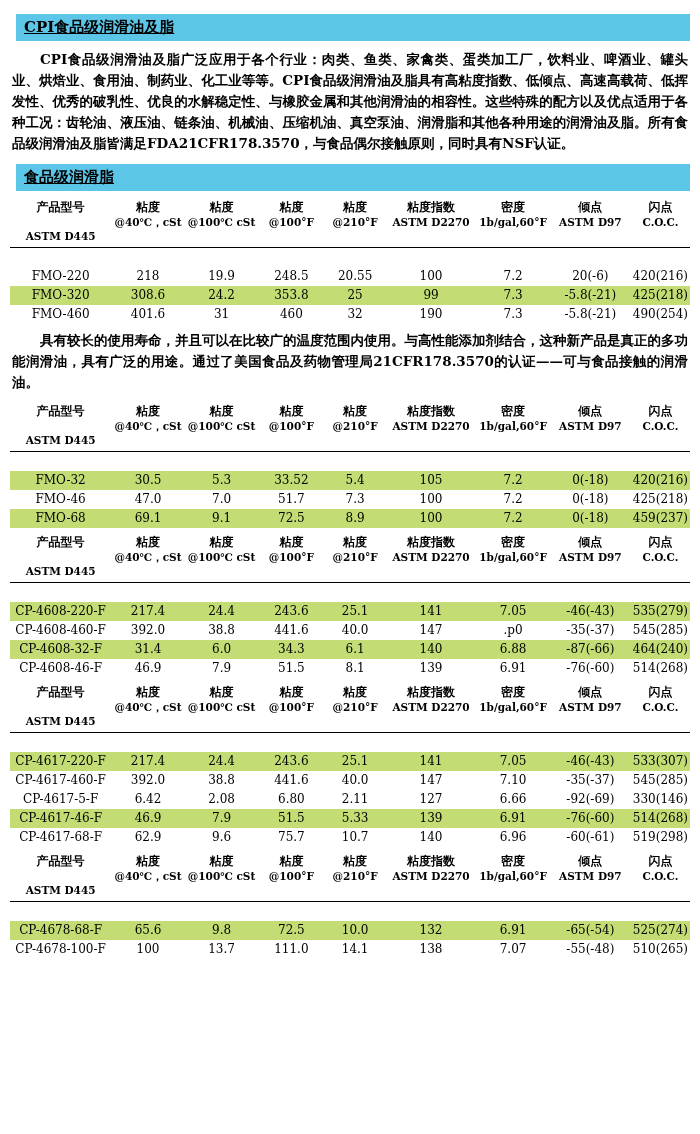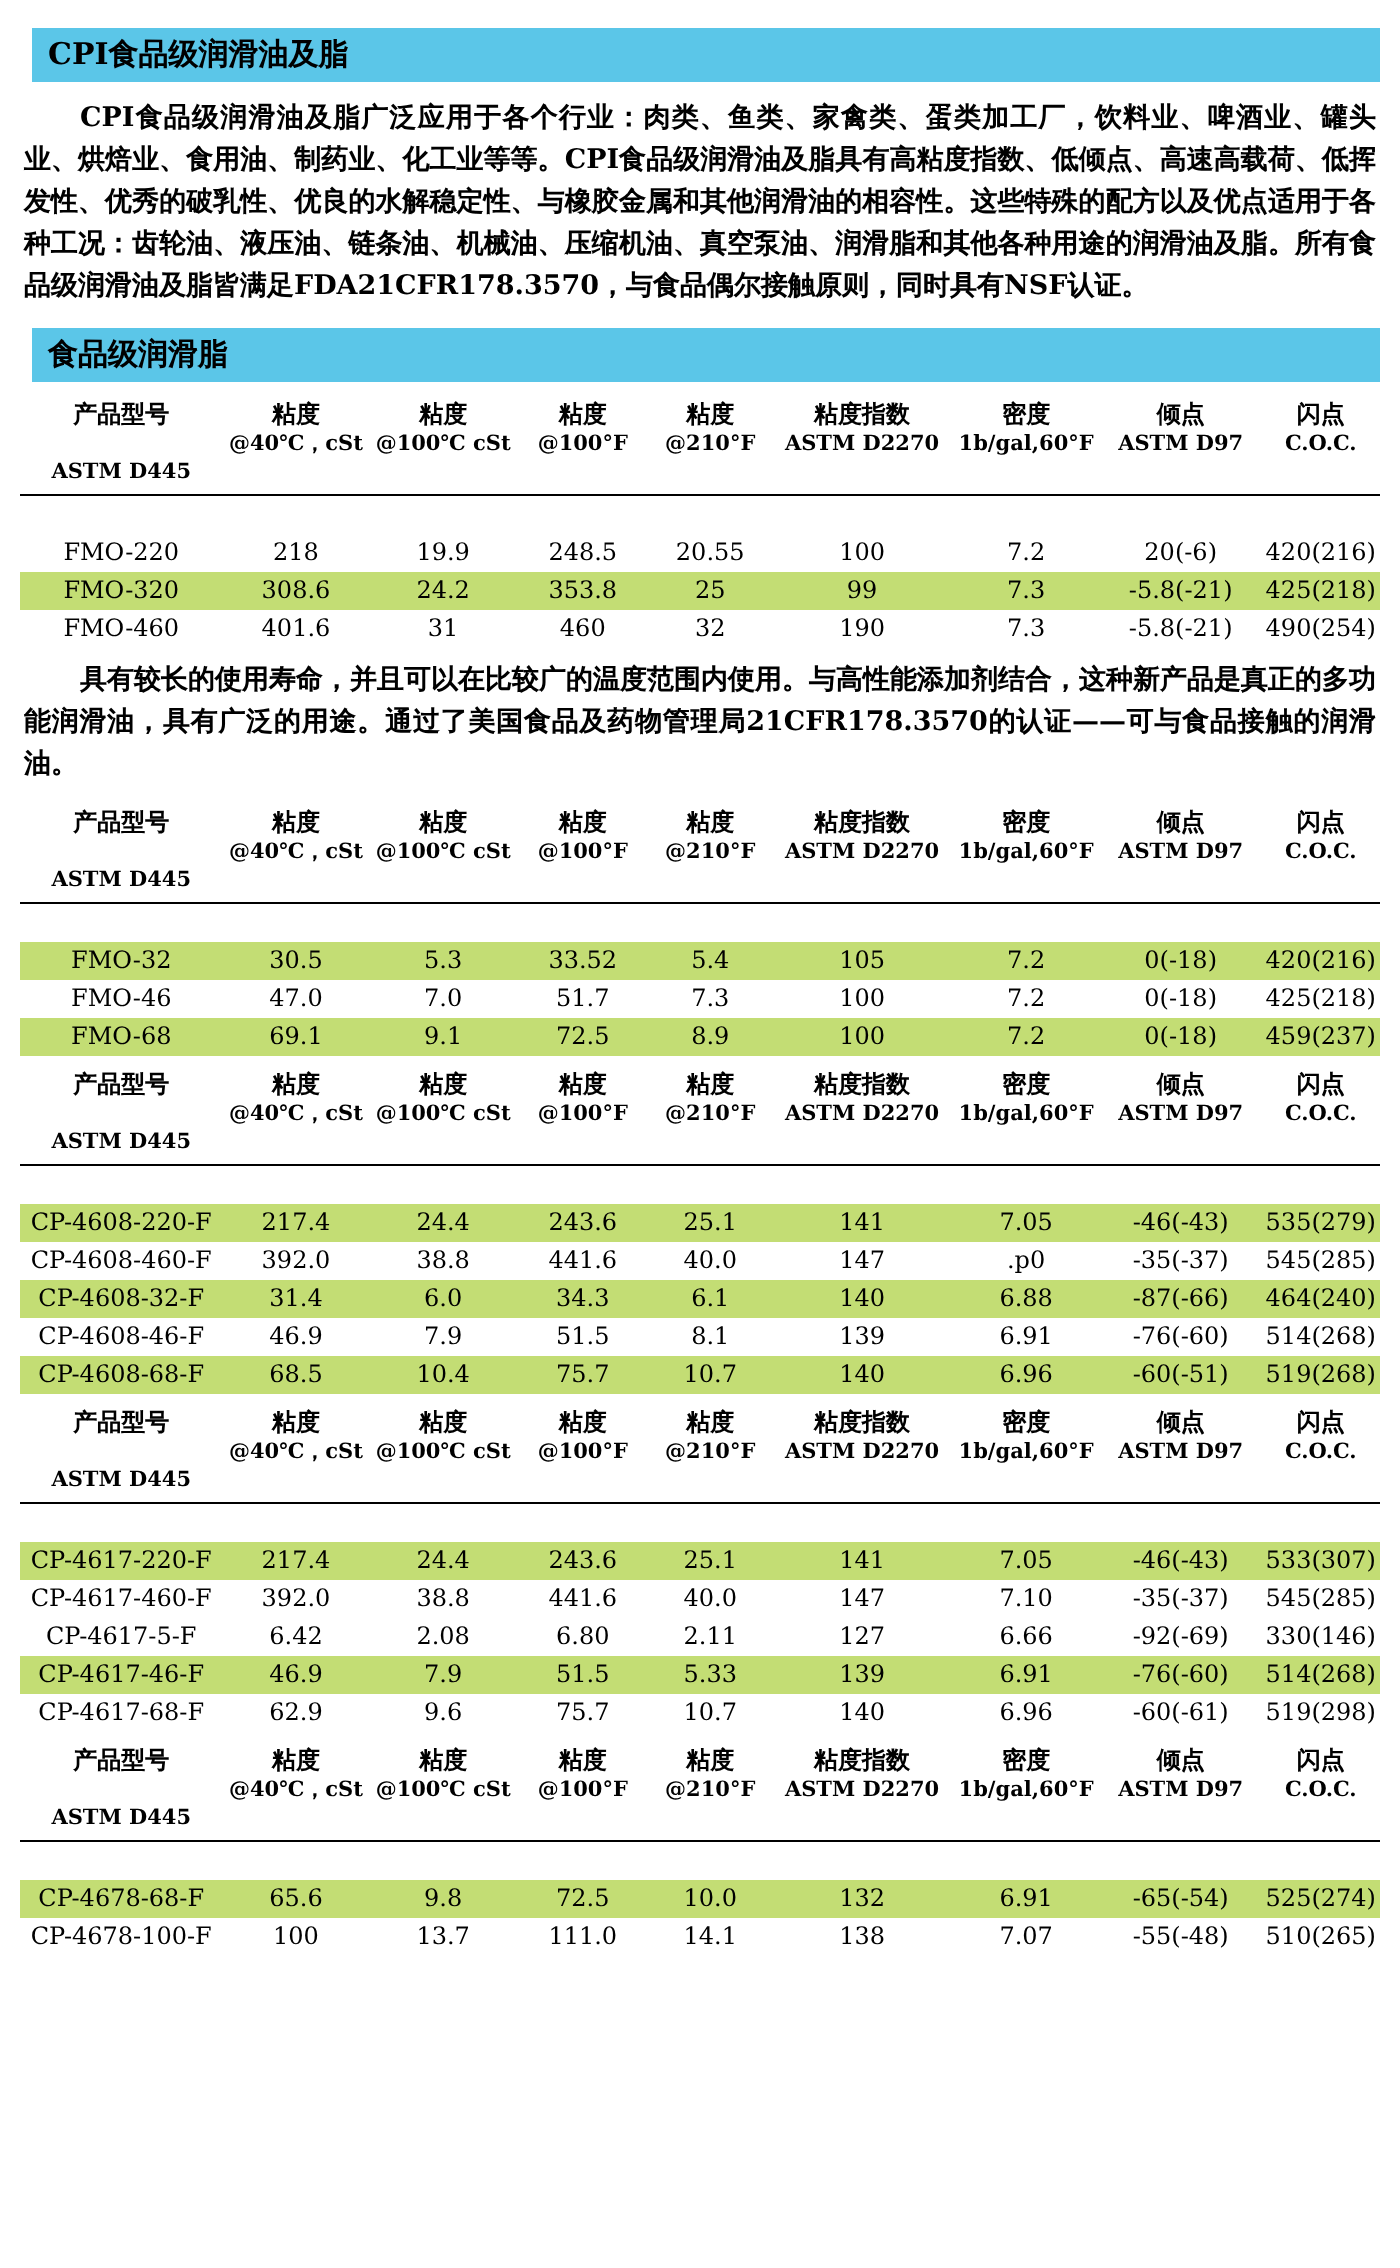--- a/index.html
+++ b/index.html
@@ -6,21 +6,21 @@
   body{
     width:700px;
     font-family:"DejaVu Serif","Liberation Serif",serif;
     color:#000;
     -webkit-font-smoothing:none;
   }
   .page{width:700px;box-sizing:border-box;padding:8px 10px 14px 10px;}
 
   
   .sec-head{
-    display:flex;align-items:flex-end;margin:6px 0 8px 0;
+    display:flex;align-items:flex-end;margin:6px 0 8px 0;text-decoration:underline;
   }
   .sec-head .bar{
     width:6px;background:#1b6ca8;flex:0 0 6px;
   }
   .sec-head .fill{
     flex:1;background:#5bc6e8;padding:4px 8px;
     font-weight:bold;font-size:15px;line-height:19px;color:#000;
   }
 
   
@@ -335,31 +335,20 @@
           <td class="name">CP-4608-46-F</td>
           <td>46.9</td>
           <td>7.9</td>
           <td>51.5</td>
           <td>8.1</td>
           <td>139</td>
           <td>6.91</td>
           <td>-76(-60)</td>
           <td>514(268)</td>
         </tr>
-        <tr class="hl">
-          <td class="name">CP-4608-68-F</td>
-          <td>68.5</td>
-          <td>10.4</td>
-          <td>75.7</td>
-          <td>10.7</td>
-          <td>140</td>
-          <td>6.96</td>
-          <td>-60(-51)</td>
-          <td>519(268)</td>
-        </tr>
       </tbody>
   </table>
 
   <table class="spec">
     <colgroup>
       <col class="col-name">
         <col class="col-a">
         <col class="col-b">
         <col class="col-c">
         <col class="col-d">

